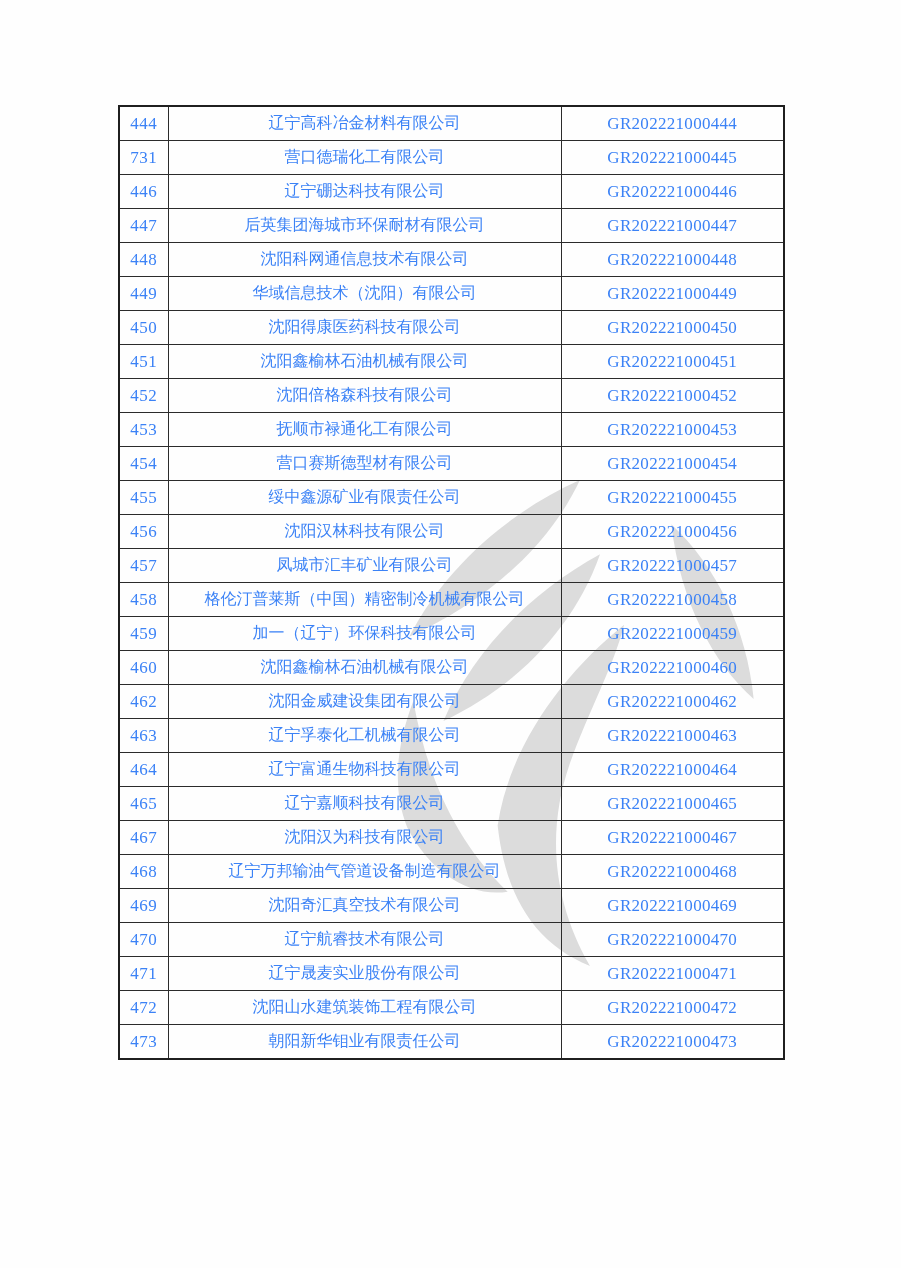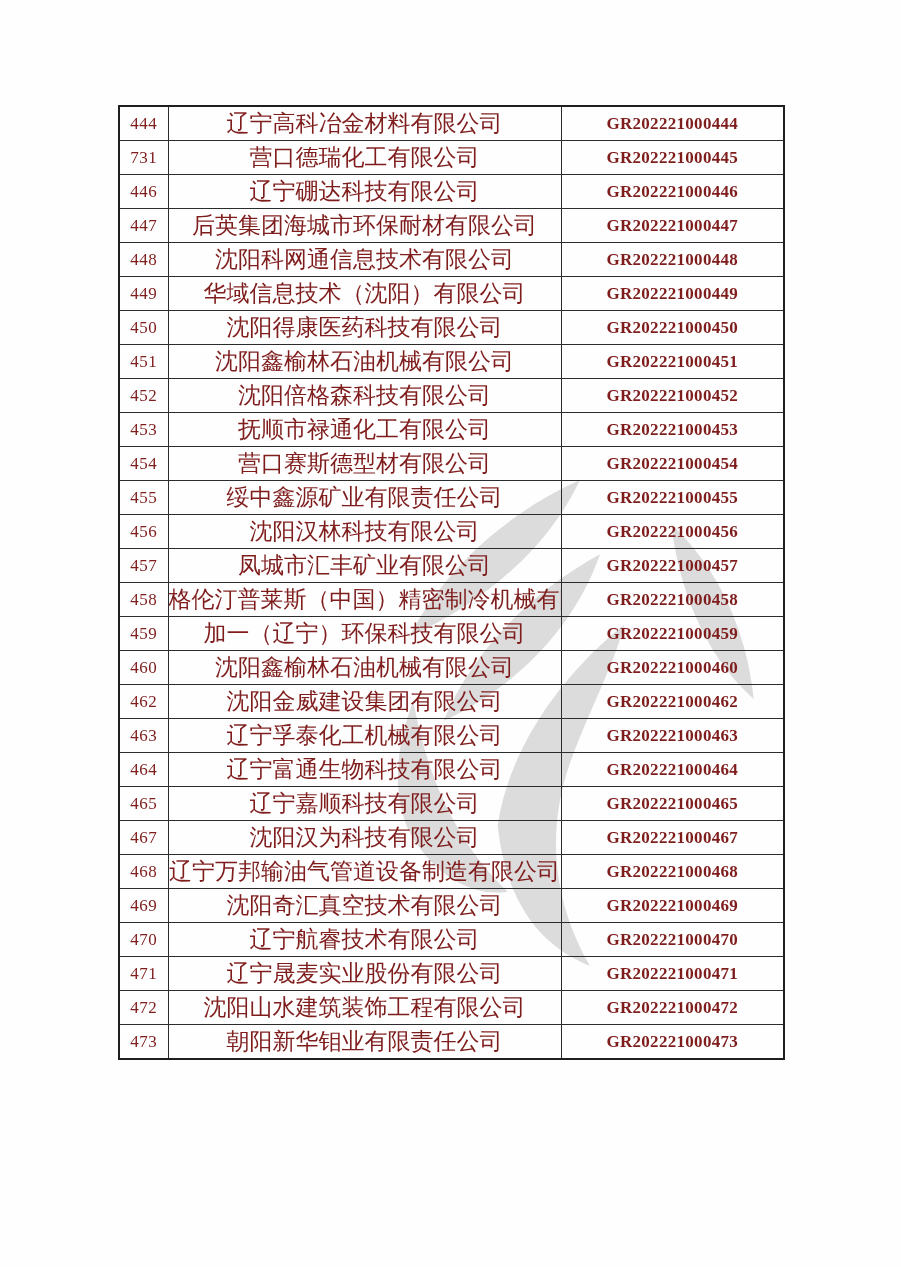--- a/index.html
+++ b/index.html
@@ -7,21 +7,21 @@
     padding: 0;
     background: #ffffff;
   }
   .page {
     position: relative;
     width: 901px;
     height: 1268px;
     background: #fefefe;
     overflow: hidden;
     font-family: "Liberation Serif", "DejaVu Serif", serif;
-    color: #7f1d1d;
+    color: #3b82f6;
   }
   .watermark {
     position: absolute;
     left: 383px;
     top: 466px;
     width: 412px;
     height: 502px;
     z-index: 0;
     filter: blur(0.7px);
   }
@@ -49,26 +49,25 @@
     border: 2px solid #1f1f1f;
   }
   col.c-no   { width: 49px; }
   col.c-name { width: 393px; }
   col.c-code { width: 223px; }
   td.c-no {
     font-size: 17px;
     letter-spacing: 0.5px;
   }
   td.c-name {
-    font-size: 23px;
+    font-size: 16px;
   }
   td.c-code {
     font-size: 17px;
     letter-spacing: 0.3px;
-    font-weight: bold;
   }
 </style>
 </head>
 <body>
 
 <div class="page">
 
   <svg class="watermark" viewBox="0 0 410 500" xmlns="http://www.w3.org/2000/svg">
     <g fill="#dcdcdc">
 

